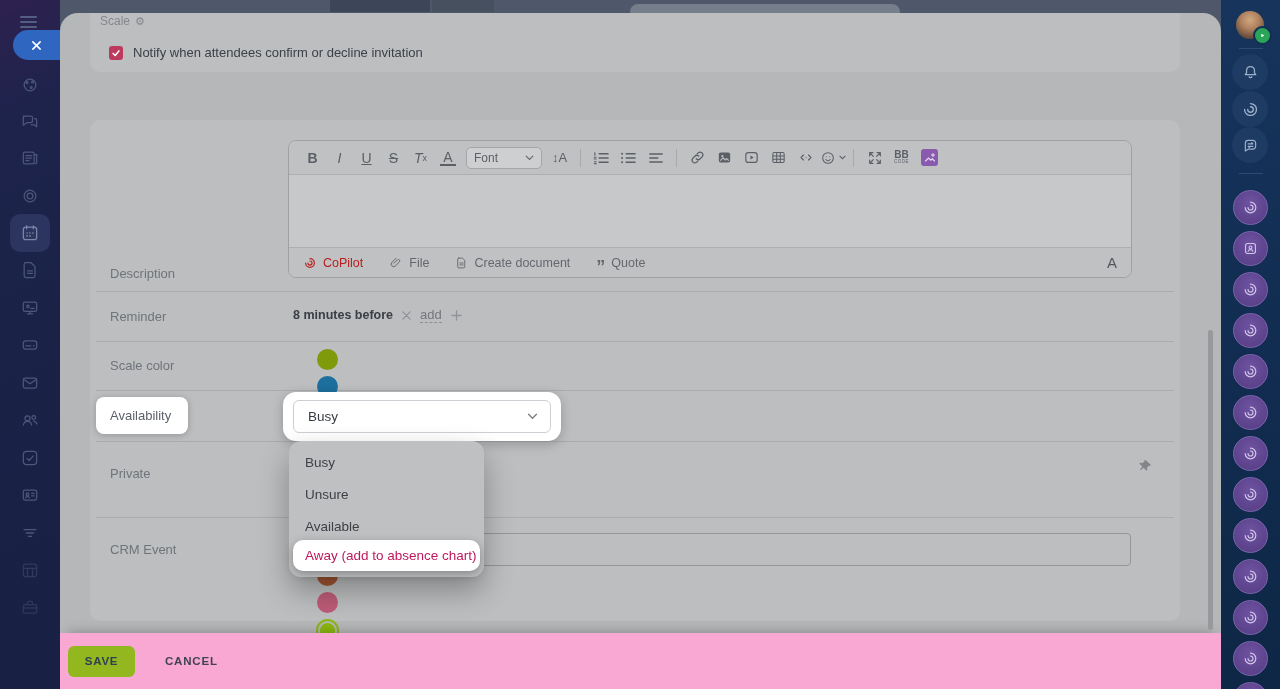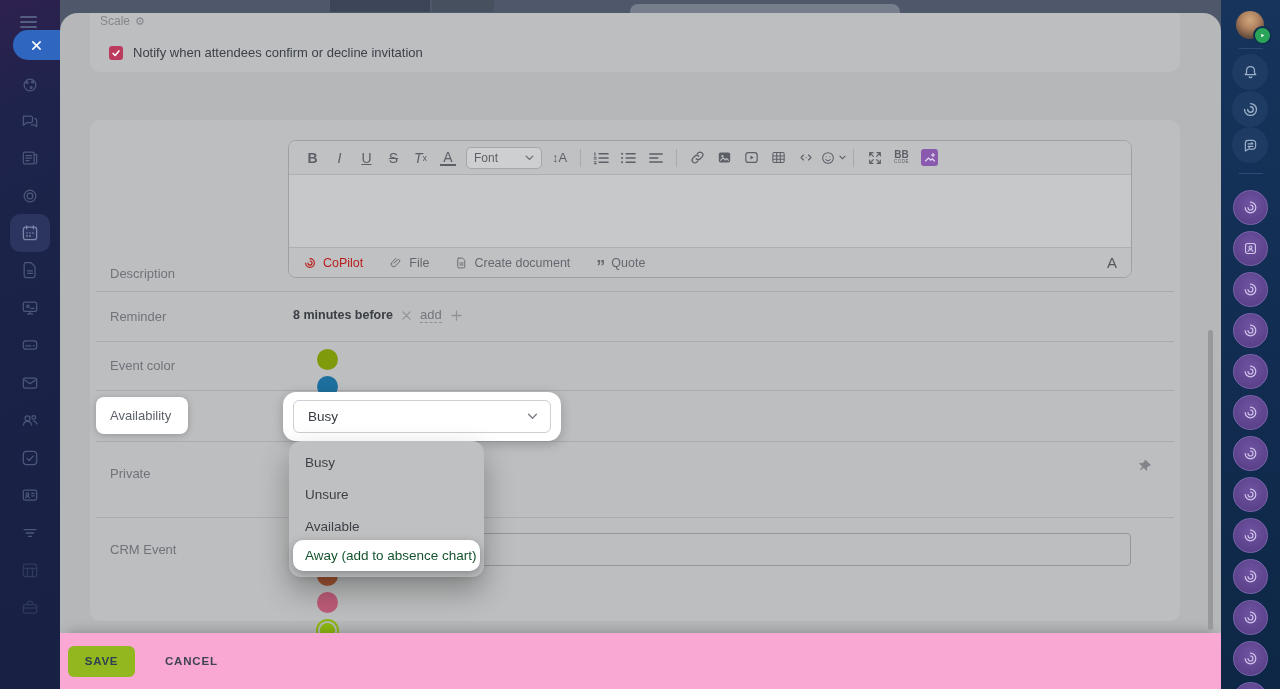--- a/index.html
+++ b/index.html
@@ -94,21 +94,21 @@
   .pin{position:absolute;left:1047px;top:338px;color:#82858a;cursor:pointer;}
   
   .crm-input{position:absolute;left:203px;top:413px;width:838px;height:33px;border:1px solid #94969a;
     border-radius:4px;background:transparent;box-sizing:border-box;cursor:text;}
   
   .dropdown{position:absolute;left:229px;top:441px;width:195px;height:136px;background:#bfc0c2;border-radius:12px;
     box-shadow:0 14px 30px rgba(0,0,0,.3);z-index:60;}
   .dd-item{position:absolute;left:16px;height:32px;line-height:32px;font-size:13.5px;color:#3d4046;cursor:pointer;}
   .dd-pill{position:absolute;left:4px;top:99px;width:187px;height:31px;background:#fff;border-radius:10px;
     box-shadow:0 3px 10px rgba(0,0,0,.3);line-height:31px;padding-left:12px;box-sizing:border-box;
-    font-size:13.5px;color:#14532d;cursor:pointer;}
+    font-size:13.5px;color:#be185d;cursor:pointer;}
   
   .scroll-thumb{position:absolute;right:8px;top:317px;width:5px;height:300px;background:#98999c;border-radius:3px;z-index:30;cursor:grab;}
   
   .sfooter{position:absolute;left:0;bottom:0;width:1161px;height:56px;background:#f9a8d4;z-index:10;
     box-shadow:0 -8px 12px -8px rgba(0,0,0,.28);display:flex;align-items:center;}
   .save-btn{margin-left:8px;width:67px;height:31px;background:#93b71e;border:none;border-radius:6px;
     font-family:"Liberation Sans",sans-serif;font-size:11.5px;font-weight:bold;letter-spacing:.8px;color:#2e4052;cursor:pointer;}
   .cancel-btn{margin-left:24px;background:none;border:none;font-family:"Liberation Sans",sans-serif;
     font-size:11.5px;font-weight:bold;letter-spacing:.8px;color:#3f4450;cursor:pointer;}
 </style>
@@ -400,21 +400,21 @@
           <span class="rem-val">8 minutes before</span>
           <svg width="9" height="9" viewBox="0 0 10 10" style="cursor:pointer">
               <path d="M1 1l8 8M9 1l-8 8" stroke="#8f9297" stroke-width="1.4" fill="none" stroke-linecap="round"></path>
             </svg>
           <span class="dashed-link">add</span>
           <svg width="11" height="11" viewBox="0 0 12 12" style="cursor:pointer">
               <path d="M6 1v10M1 6h10" stroke="#8f9297" stroke-width="1.4" fill="none" stroke-linecap="round"></path>
             </svg>
         </div>
 
-        <div class="flabel" style="top:238px">Event color</div>
+        <div class="flabel" style="top:238px">Scale color</div>
         <div class="swatch-row">
           <span class="swatch" style="background: rgb(127, 154, 11);"></span>
           <span class="swatch" style="background: rgb(29, 111, 158);"></span>
           <span class="swatch" style="background: rgb(14, 147, 164);"></span>
           <span class="swatch" style="background: rgb(194, 132, 16);"></span>
           <span class="swatch" style="background: rgb(11, 147, 113);"></span>
           <span class="swatch" style="background: rgb(171, 47, 38);"></span>
           <span class="swatch" style="background: rgb(162, 104, 180);"></span>
           <span class="swatch" style="background: rgb(107, 117, 133);"></span>
           <span class="swatch" style="background: rgb(163, 86, 52);"></span>

